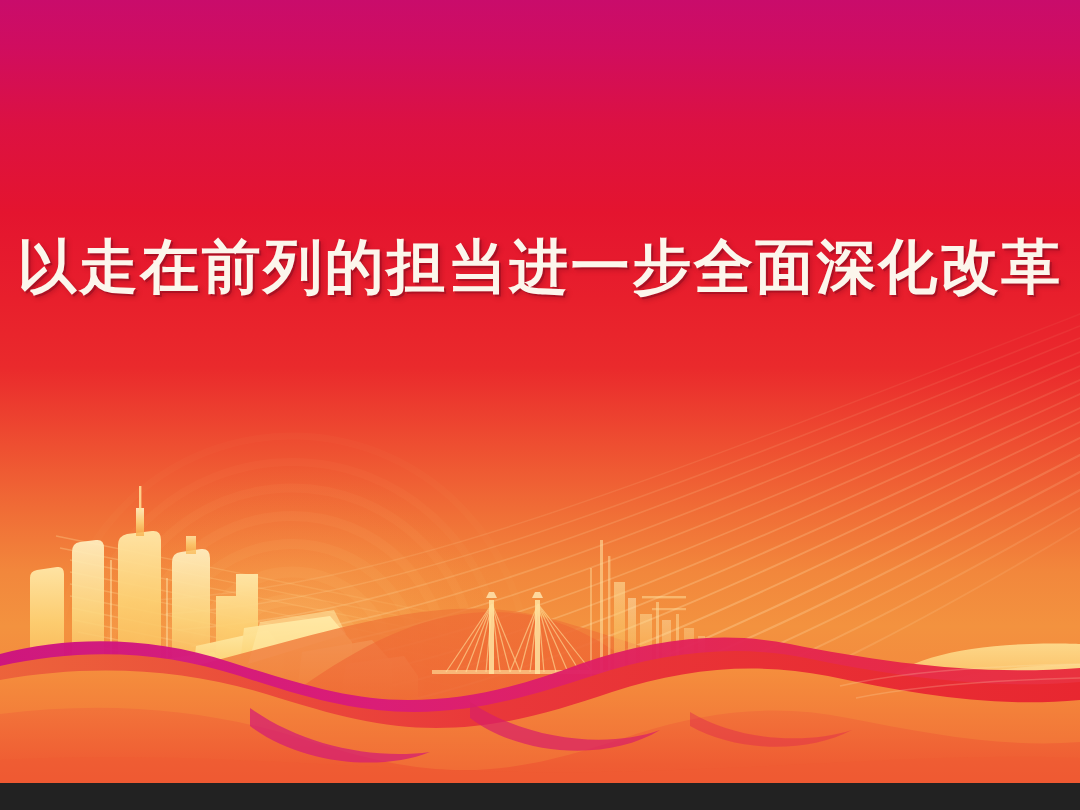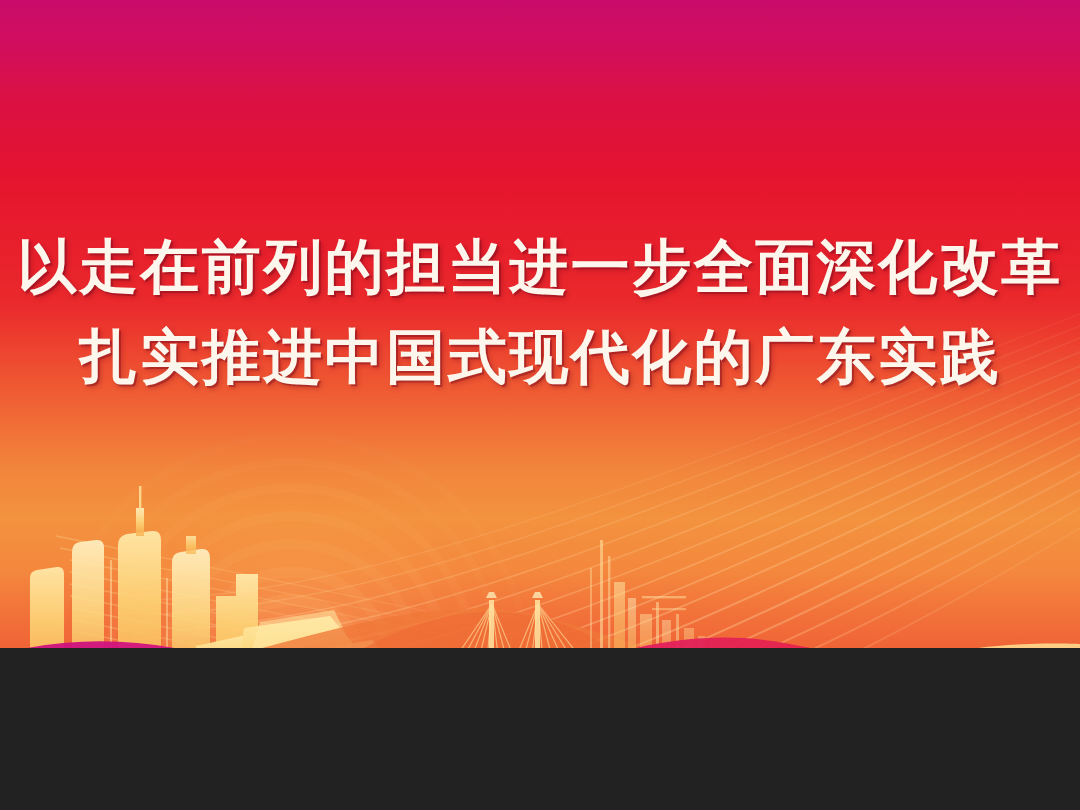--- a/index.html
+++ b/index.html
@@ -2,21 +2,21 @@
 <html lang="zh"><head>
 <meta charset="utf-8">
 <title>Poster</title>
 <style>
   html,body{margin:0;padding:0;background:#222;}
   *{box-sizing:border-box;}
 
   #poster{
     position:relative;
     width:1080px;
-    height:648px;
+    height:783px;
     overflow:hidden;
     font-family:"Liberation Sans","DejaVu Sans",sans-serif;
     background:linear-gradient(to bottom,
         #c90c6b 0%,
         #d00d5f 6%,
         #dc1142 16%,
         #e4142f 27%,
         #e81f2c 38%,
         #ea2a2c 47%,
         #ee4f31 57%,
@@ -291,16 +291,15 @@
       <g fill="none" stroke="#ffe9bb" opacity=".22">
         <path d="M840,686 C900,672 980,666 1080,664" stroke-width="1.6"></path>
         <path d="M856,698 C916,686 996,680 1080,678" stroke-width="1.4"></path>
       </g>
 
     </g>
   </svg>
 
   <div class="headline-block">
     <span class="headline-line">以走在前列的担当进一步全面深化改革</span>
-    <span class="headline-line">扎实推进中国式现代化的广东实践</span>
   </div>
 
 </div>
 
 </body></html>

